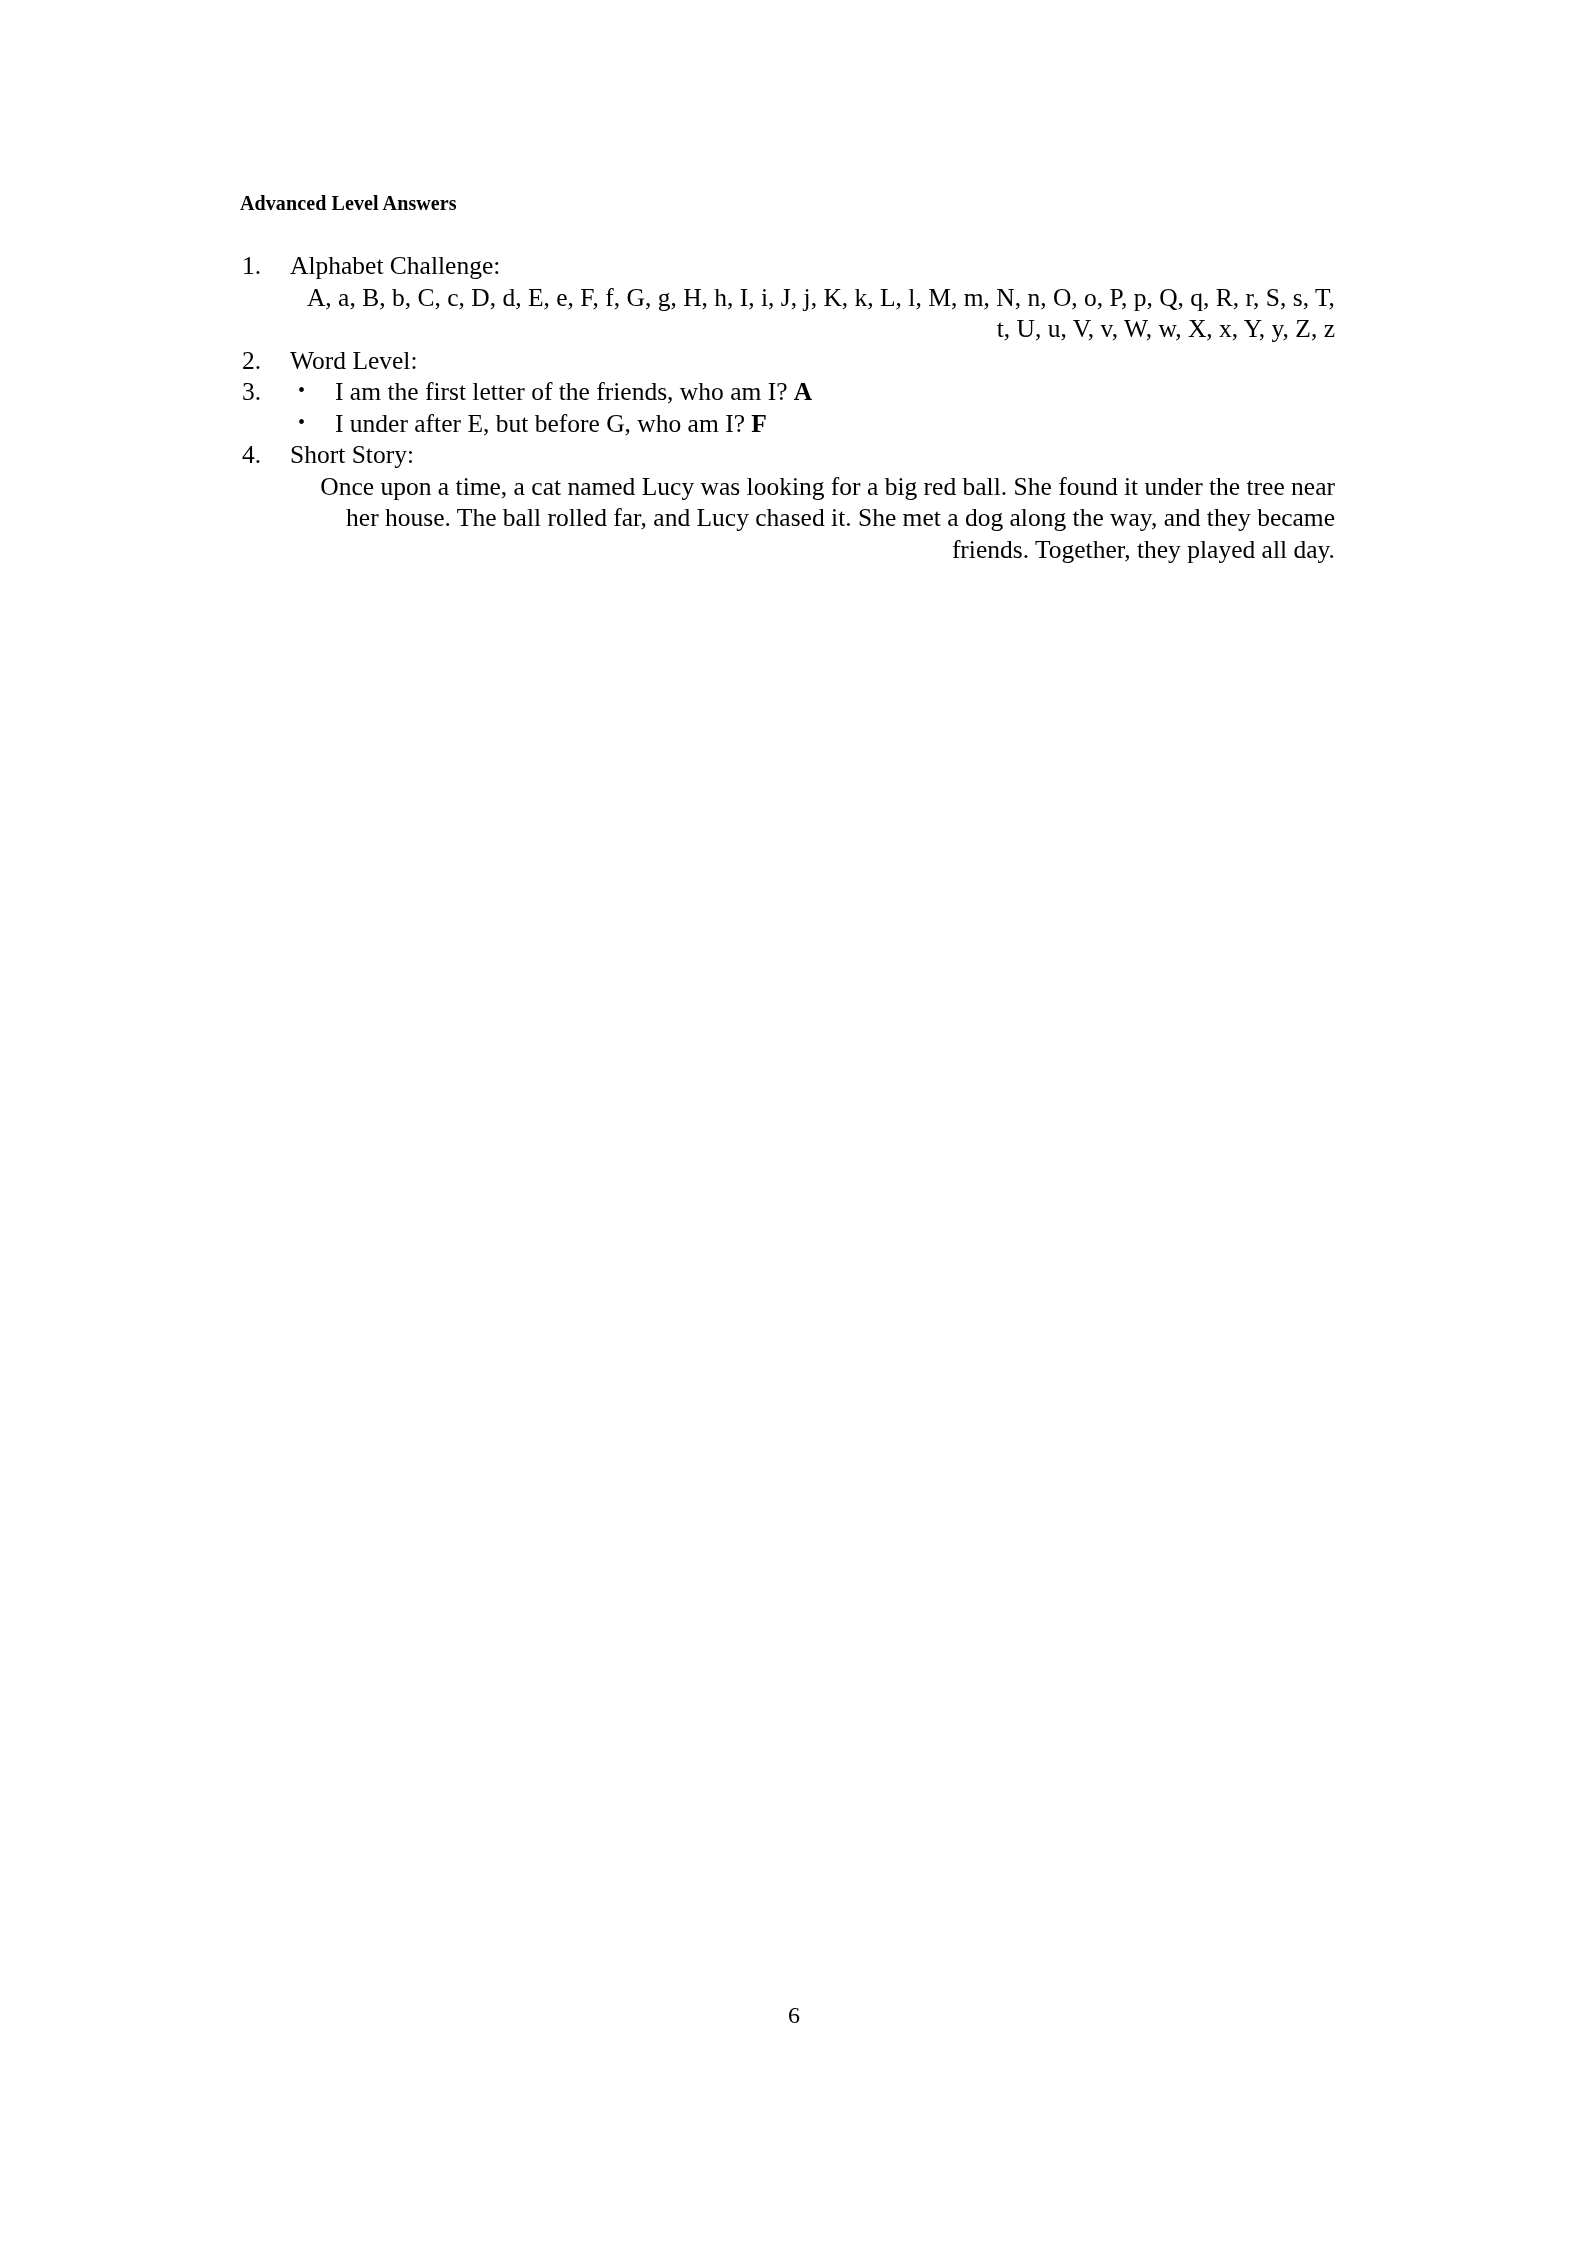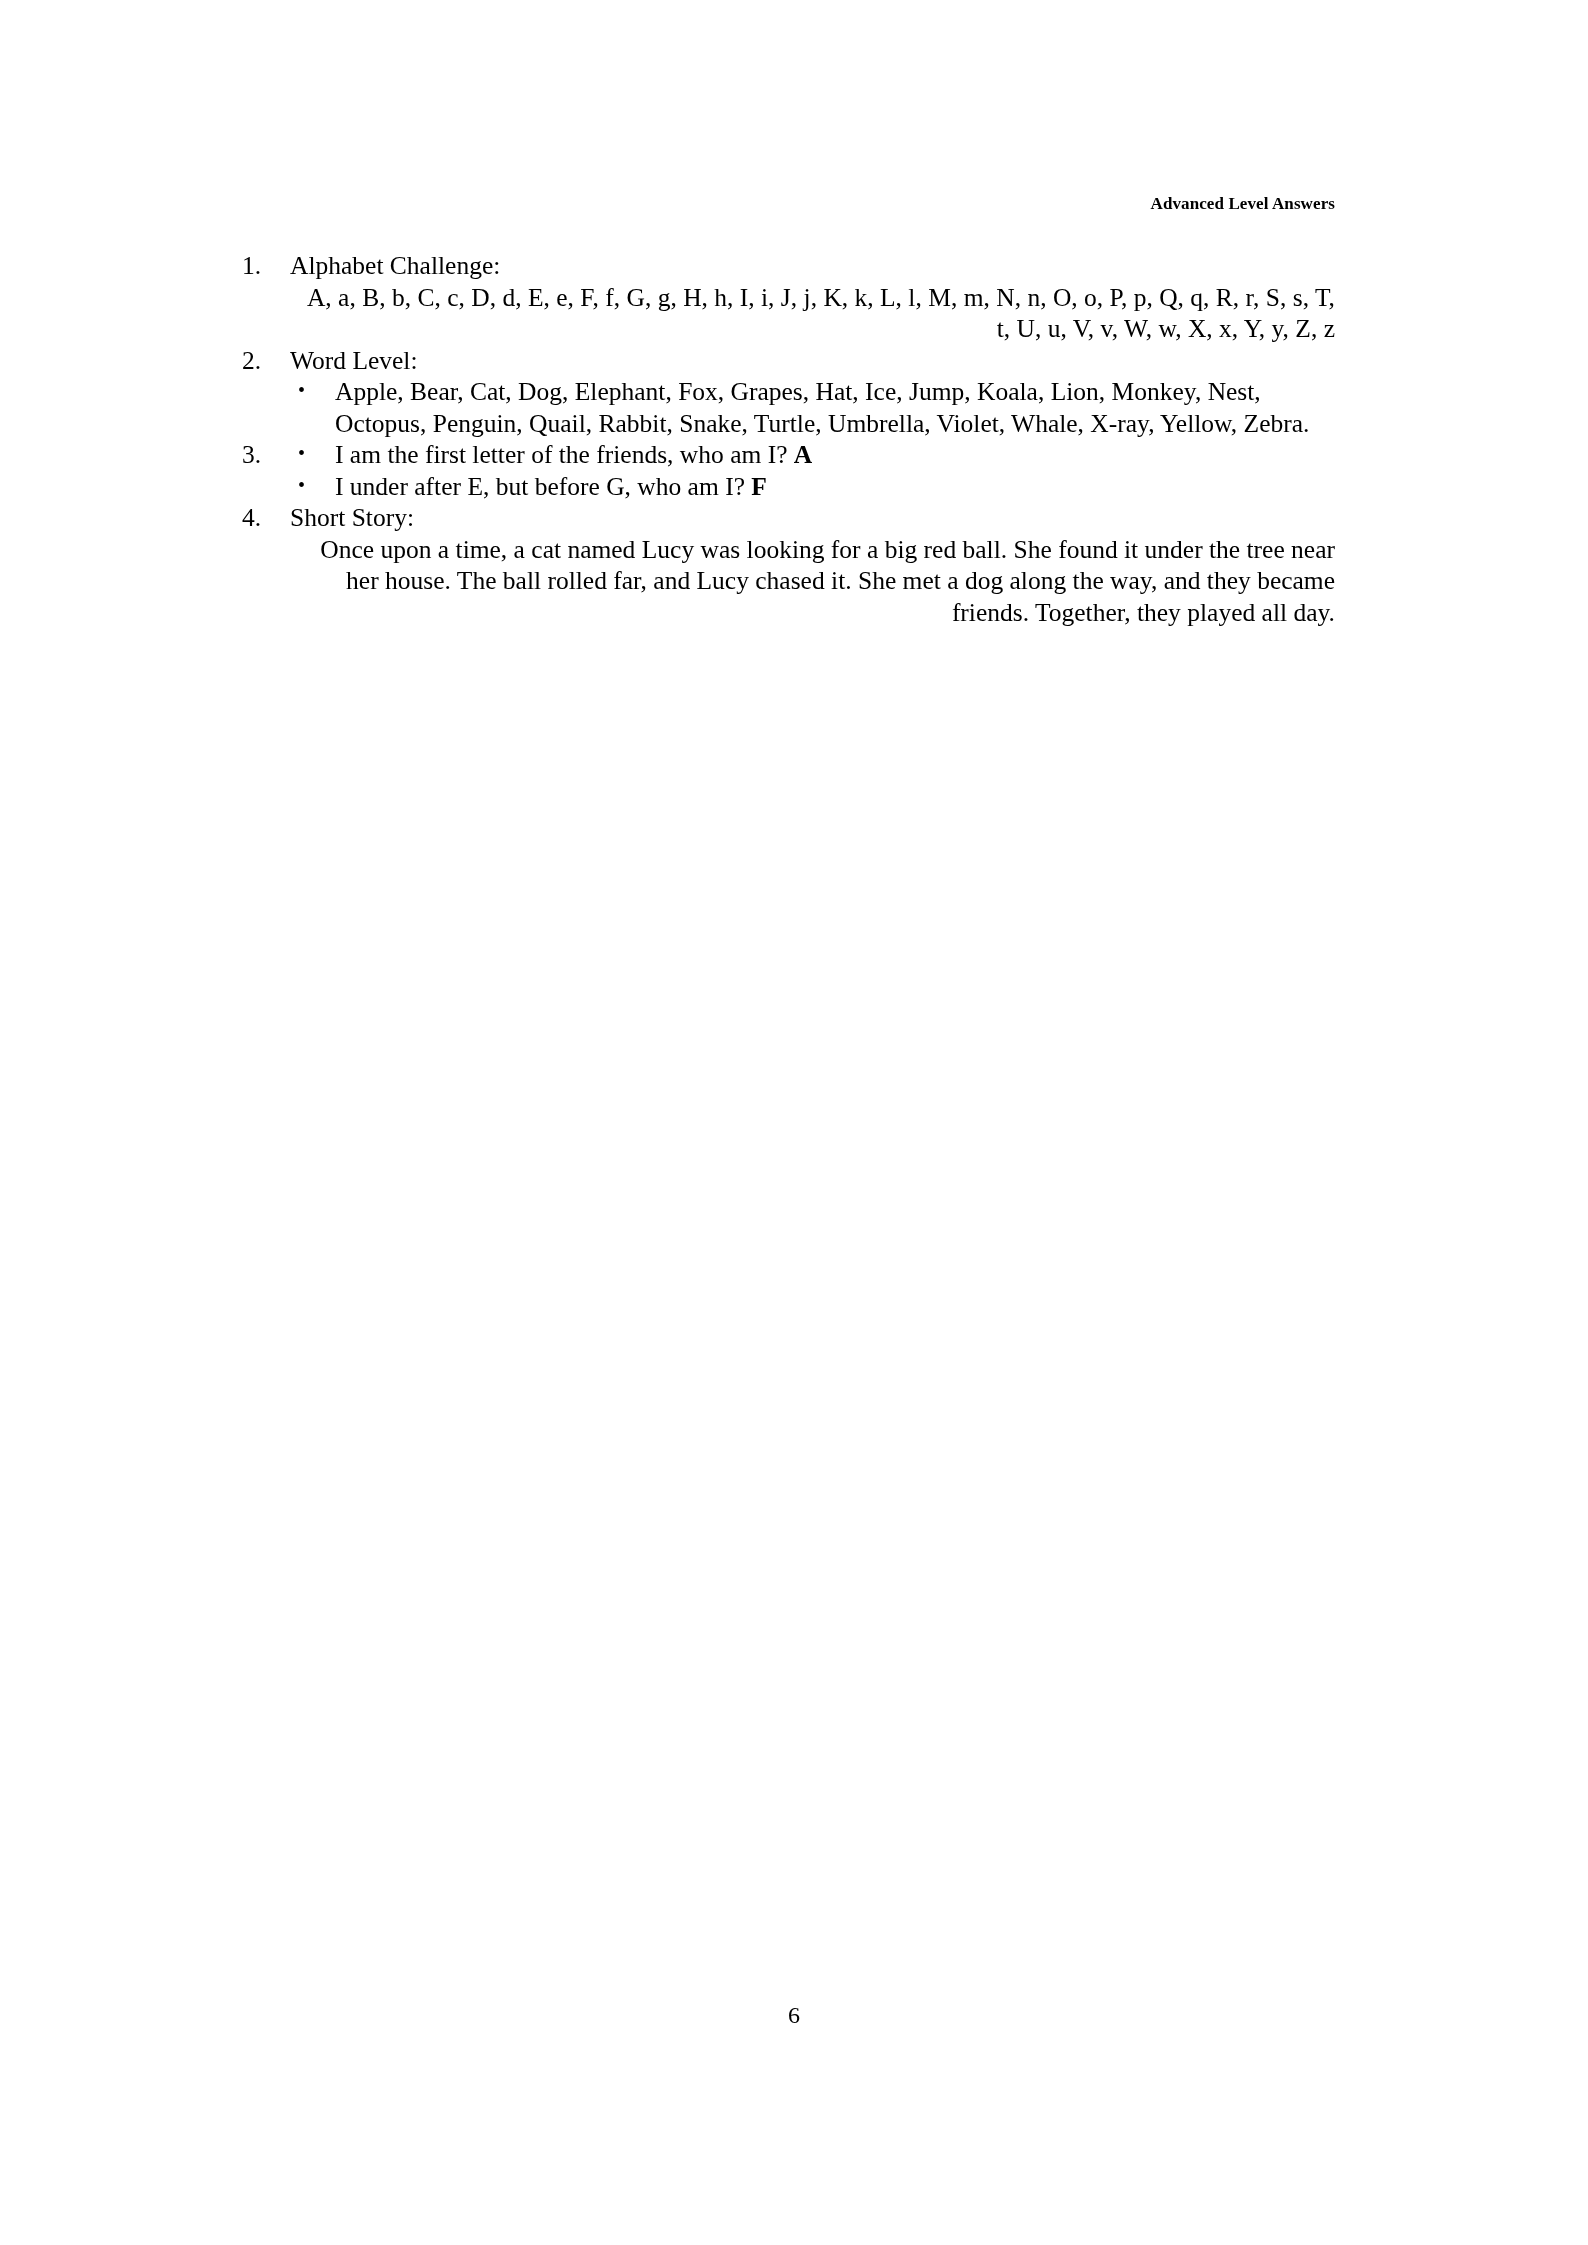--- a/index.html
+++ b/index.html
@@ -18,26 +18,25 @@
     background: #ffffff;
     overflow: hidden;
   }
   .content {
     position: absolute;
     left: 240px;
     top: 188px;
     width: 1095px;
   }
   .doc-heading {
-    font-size: 17px;
+    font-size: 20px;
     font-weight: bold;
     line-height: 31px;
     margin: 0 0 31px 0;
     letter-spacing: 0.1px;
-    text-align: right;
   }
   ol.num-list {
     list-style: none;
     margin: 0;
     padding: 0;
     counter-reset: item;
   }
   ol.num-list > li {
     position: relative;
     padding-left: 50px;
@@ -119,23 +118,20 @@
 
     <ol class="num-list">
 
       <li>
         <span class="item-title">Alphabet Challenge:</span>
         <span class="item-body">A, a, B, b, C, c, D, d, E, e, F, f, G, g, H, h, I, i, J, j, K, k, L, l, M, m, N, n, O, o, P, p, Q, q, R, r, S, s, T, t, U, u, V, v, W, w, X, x, Y, y, Z, z</span>
       </li>
 
       <li>
         <span class="item-title">Word Level:</span>
-        <ul class="bullet-list bullet-block">
-          <li>Apple, Bear, Cat, Dog, Elephant, Fox, Grapes, Hat, Ice, Jump, Koala, Lion, Monkey, Nest, Octopus, Penguin, Quail, Rabbit, Snake, Turtle, Umbrella, Violet, Whale, X-ray, Yellow, Zebra.</li>
-        </ul>
       </li>
 
       <li>
         <ul class="bullet-list riddles-block">
           <li>
             <span>I am the first letter of the friends, who am I?</span>
             <span class="answer-bold">A</span>
           </li>
           <li>
             <span>I under after E, but before G, who am I?</span>

